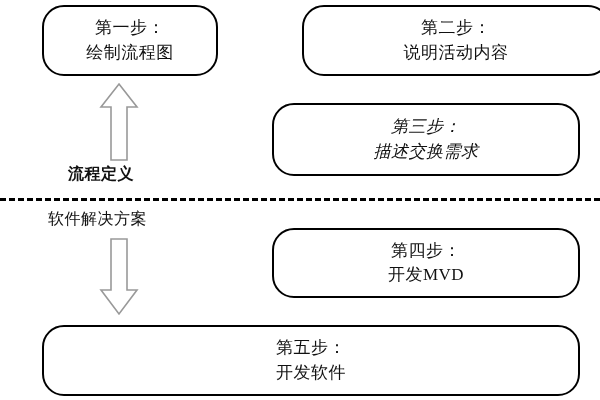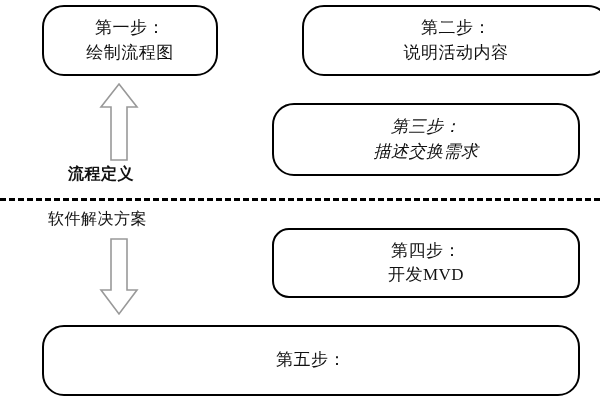--- a/index.html
+++ b/index.html
@@ -39,21 +39,21 @@
   .step-box .line1,
   .step-box .line2 {
     display: block;
     white-space: nowrap;
   }
 
   
   #box-step1 { left: 42px;  top: 5px;   width: 176px; height: 71px; }
   #box-step2 { left: 262px; top: 5px;   width: 308px; height: 71px; margin-left: 40px; }
   #box-step3 { left: 272px; top: 103px; width: 308px; height: 73px; font-style: italic; }
-  #box-step4 { left: 272px; top: 228px; width: 308px; height: 70px; border-radius: 17px; }
+  #box-step4 { left: 272px; top: 228px; width: 308px; height: 70px; }
   #box-step5 { left: 42px;  top: 325px; width: 538px; height: 71px; align-items: center; }
 
   
   .divider {
     position: absolute;
     left: 0px;
     top: 198px;
     width: 600px;
     height: 0px;
     border-top: 3px dashed #000000;
@@ -99,20 +99,21 @@
     <span class="line2">描述交换需求</span>
   </div>
 
   <div class="step-box" id="box-step4">
     <span class="line1">第四步：</span>
     <span class="line2">开发MVD</span>
   </div>
 
   <div class="step-box" id="box-step5">
     <span class="line1">第五步：</span>
+    <span class="line2">开发软件</span>
   </div>
 
   <div class="arrow" id="arrow-up">
     <svg width="42" height="80" viewBox="0 0 42 80" xmlns="http://www.w3.org/2000/svg">
       <polygon points="21,2 39,25 29,25 29,78 13,78 13,25 3,25" fill="#ffffff" stroke="#999999" stroke-width="1.6" stroke-linejoin="miter"></polygon>
     </svg>
   </div>
 
   <div class="arrow" id="arrow-down">
     <svg width="42" height="78" viewBox="0 0 42 78" xmlns="http://www.w3.org/2000/svg">

